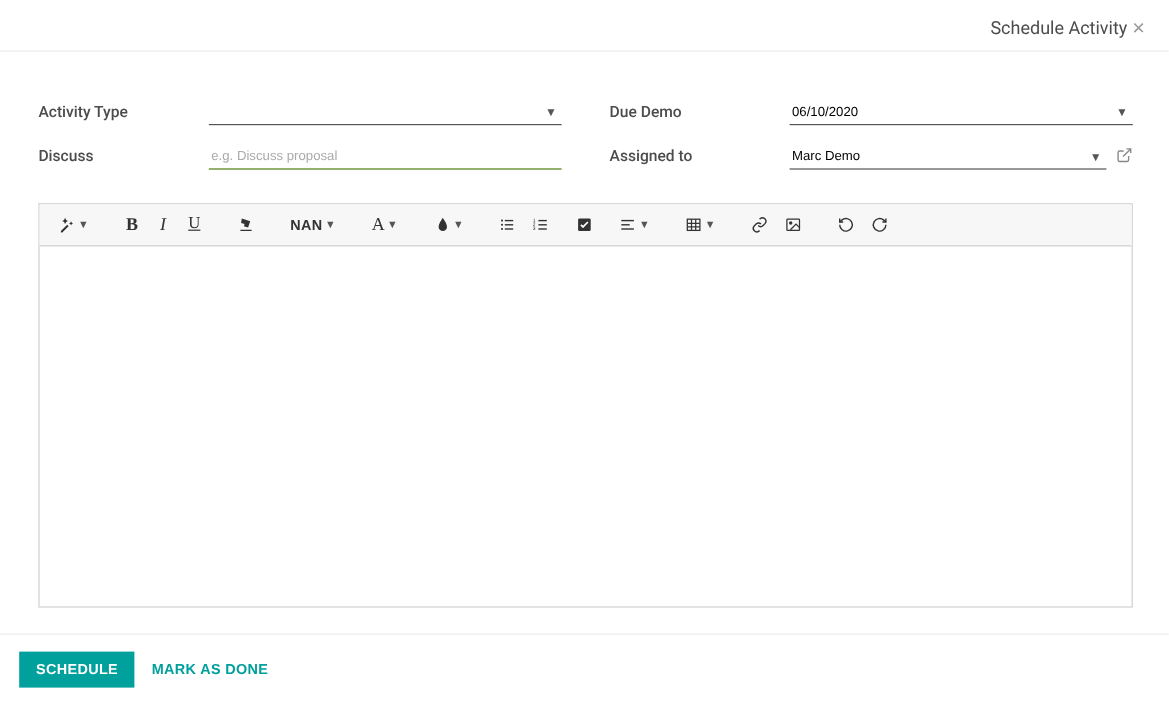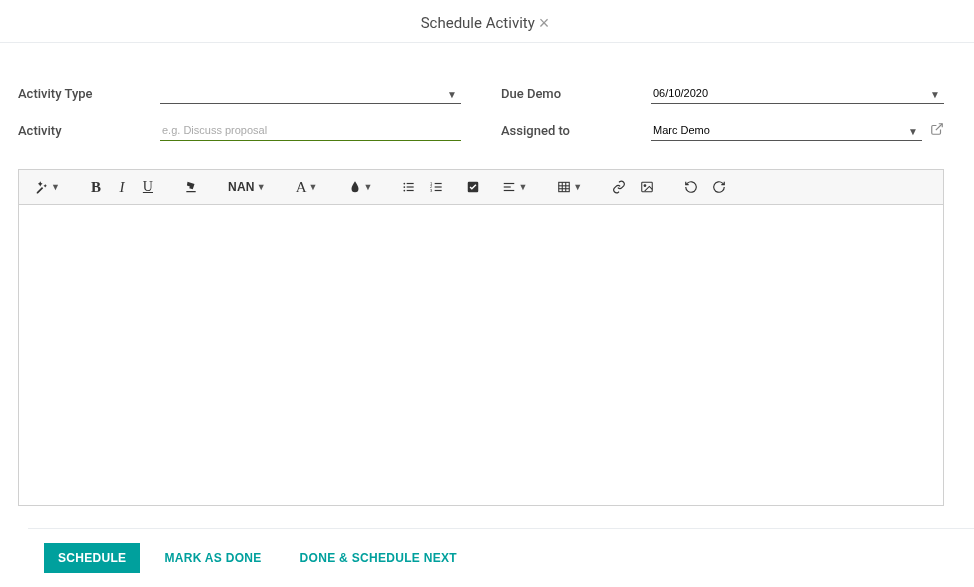--- a/index.html
+++ b/index.html
@@ -8,21 +8,21 @@
       font-size: 13px;
       color: #4c4c4c;
       background: #fff;
       width: 974px;
       height: 587px;
       overflow: hidden;
       position: relative;
     }
     .modal-header {
       display: flex;
-      justify-content: center;
+      justify-content: flex-end;
       align-items: center;
       padding: 14px 16px 10px 16px;
       border-bottom: 1px solid #e9ecef;
     }
     .modal-title {
       font-size: 15px;
       font-weight: 400;
       color: #4c4c4c;
     }
     .close-btn {
@@ -33,21 +33,21 @@
       cursor: pointer;
       line-height: 1;
       padding: 0 4px;
     }
     .modal-body-wrapper {
       position: relative;
       height: 474px;
       overflow-y: scroll;
     }
     .modal-body {
-      padding: 40px 30px 20px 18px;
+      padding: 40px 30px 20px 32px;
     }
     .form-grid {
       display: grid;
       grid-template-columns: 1fr 1fr;
       column-gap: 40px;
       row-gap: 16px;
       margin-bottom: 28px;
     }
     .form-row {
       display: flex;
@@ -141,23 +141,22 @@
       outline: none;
     }
     .modal-footer {
       position: absolute;
       bottom: 0;
       left: 0;
       right: 0;
       border-top: 1px solid #e9ecef;
       padding: 14px 16px;
       display: flex;
-      gap: 10px;
+      gap: 0;
       background: #fff;
-      margin-left: 28px;
     }
     .btn {
       border: none;
       padding: 8px 14px;
       font-size: 12px;
       font-weight: 600;
       cursor: pointer;
       letter-spacing: 0.3px;
       text-transform: uppercase;
     }
@@ -196,21 +195,21 @@
 
       <div class="form-row">
         <label class="form-label" style="width:150px">Due Demo</label>
         <div class="form-field">
           <input class="field-input" type="text" value="06/10/2020" style="">
           <span class="field-caret">▼</span>
         </div>
       </div>
 
       <div class="form-row">
-        <label class="form-label">Activity</label>
+        <label class="form-label">Discuss</label>
         <div class="form-field">
           <input class="field-input light" type="text" placeholder="e.g. Discuss proposal" style="">
         </div>
       </div>
 
       <div class="form-row">
         <label class="form-label" style="width:150px">Assigned to</label>
         <div class="form-field">
           <input class="field-input" type="text" value="Marc Demo" style="">
           <span class="field-caret">▼</span>
@@ -363,14 +362,13 @@
       </div>
       <div class="editor-content" contenteditable="true" style=""></div>
     </div>
 
   </div>
 </div>
 
 <div class="modal-footer">
   <button class="btn btn-primary">Schedule</button>
   <button class="btn btn-link">Mark as Done</button>
-  <button class="btn btn-link">Done &amp; Schedule Next</button>
 </div>
 
 </body></html>

